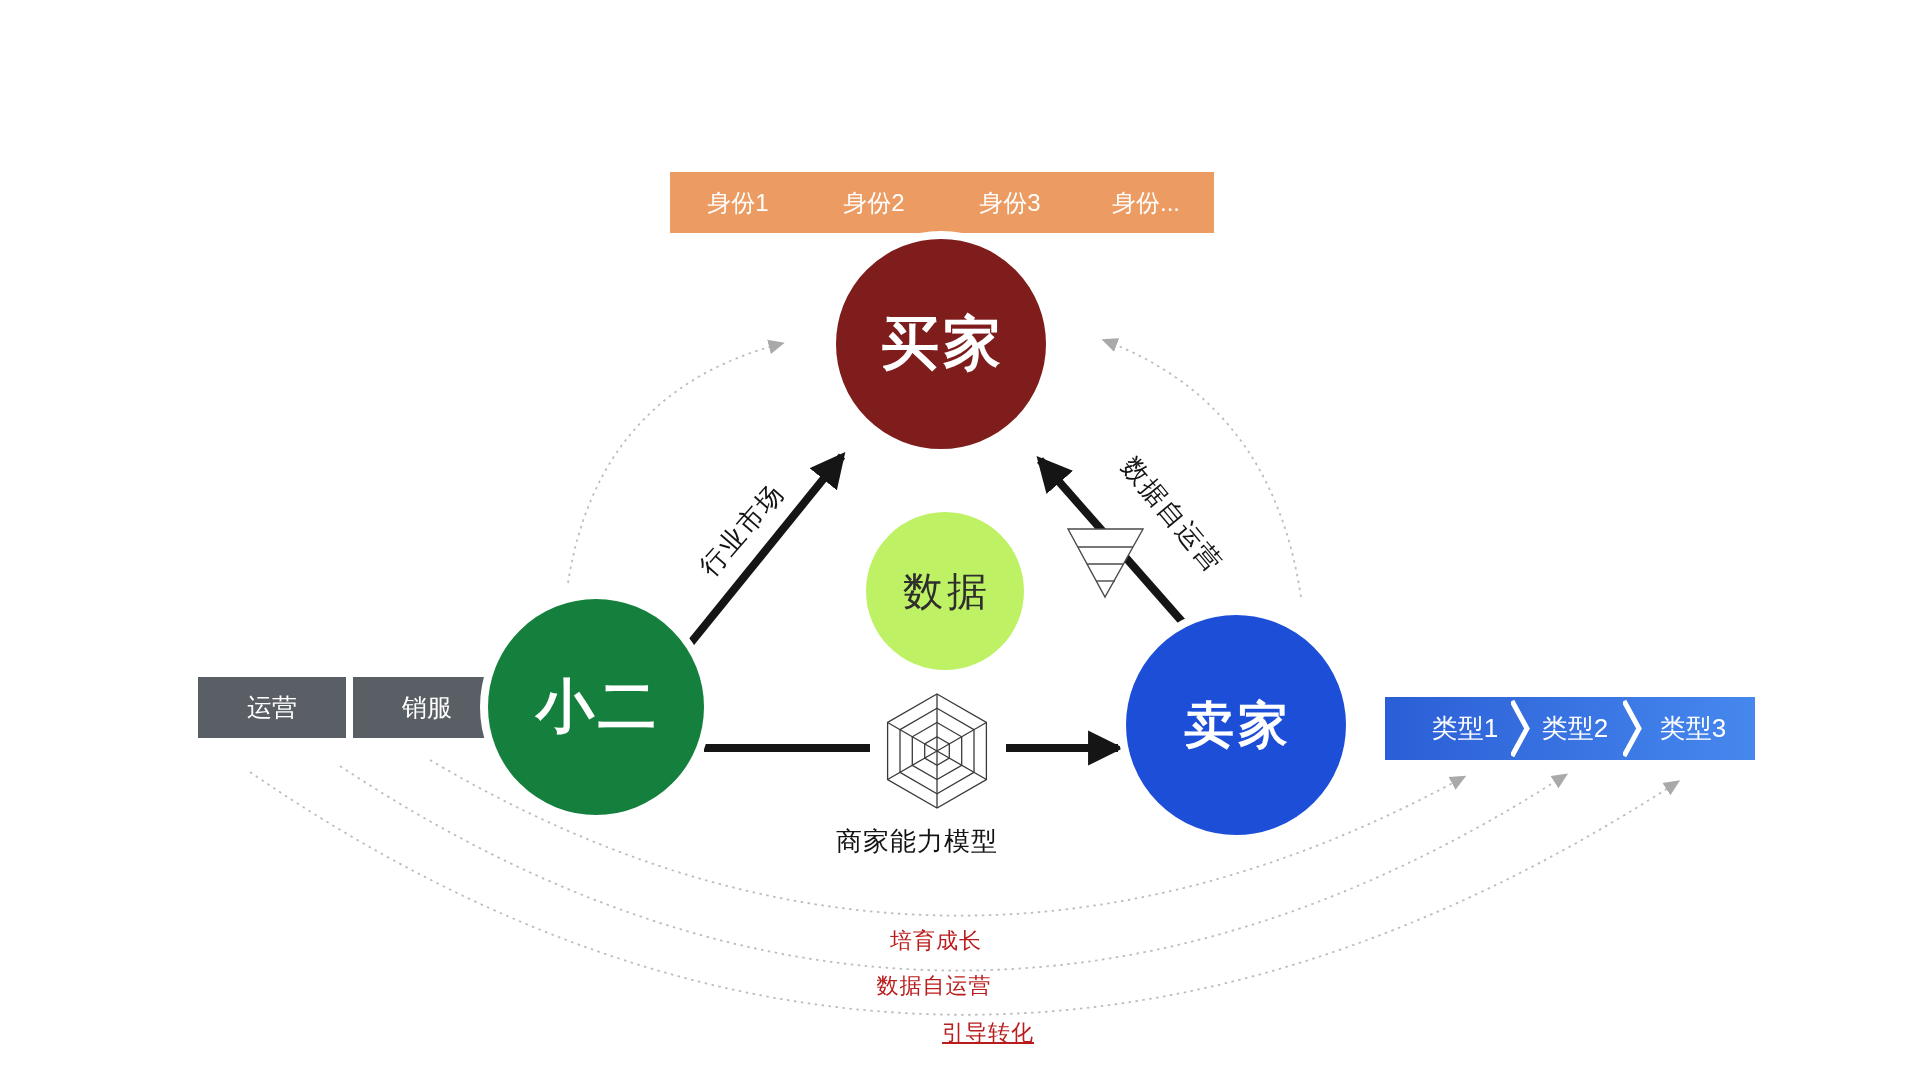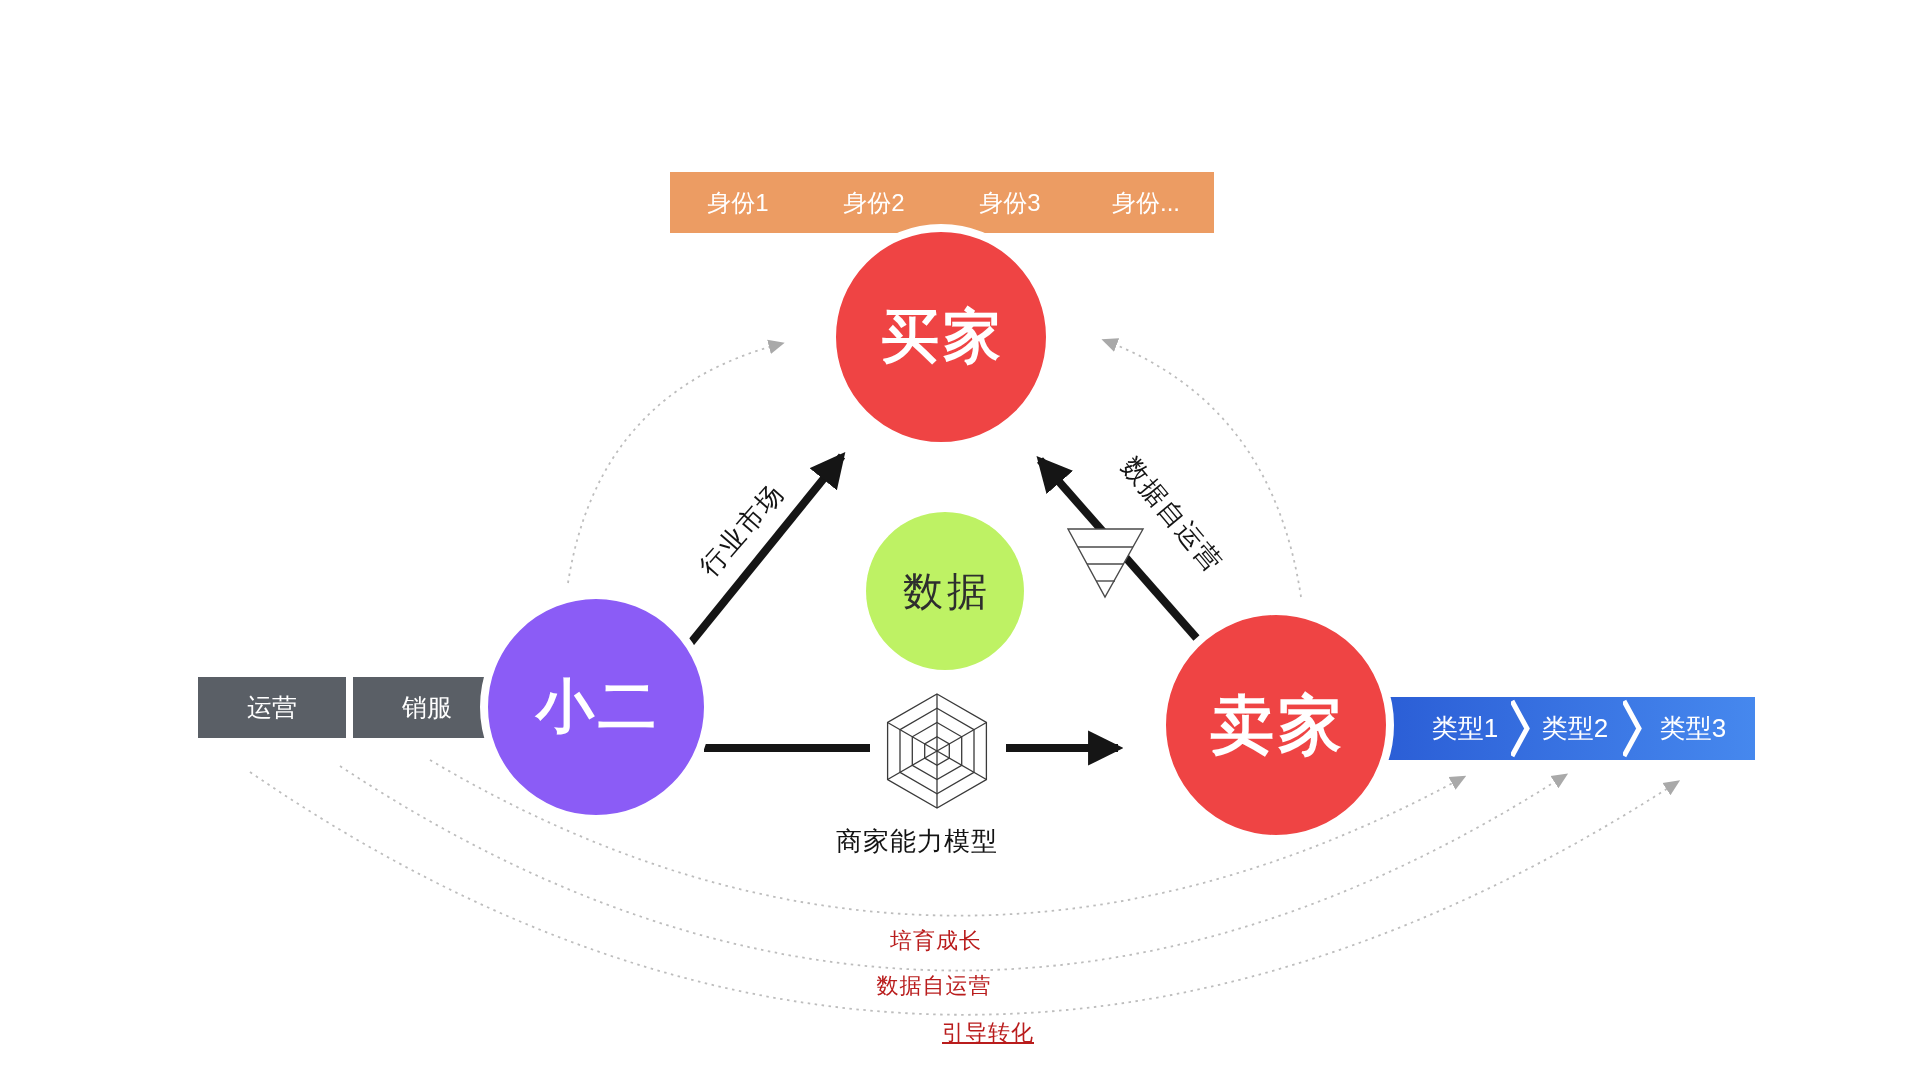--- a/index.html
+++ b/index.html
@@ -20,23 +20,23 @@
   
   .chevron-strip{left:1385px;top:697px;width:370px;height:63px;z-index:1;
     background:linear-gradient(90deg,#2b5ed6,#4688ee);
     display:grid;grid-template-columns:134px 112px 124px;}
   .chevron-cell{color:#fff;font-size:26px;display:flex;align-items:center;justify-content:center;}
   .chevron-cell:first-child{padding-left:26px;}
   .chevron-sep{position:absolute;top:0;height:63px;width:20px;}
   
   .node{border-radius:50%;box-sizing:border-box;display:flex;align-items:center;justify-content:center;
     color:#fff;font-weight:bold;z-index:3;}
-  .node-buyer {left:828px;top:224px;width:226px;height:226px;background:#ef4444;border:8px solid #fff;font-size:58px;}
-  .node-staff {left:480px;top:591px;width:232px;height:232px;background:#8b5cf6;border:8px solid #fff;font-size:58px;}
-  .node-seller{left:1158px;top:607px;width:236px;height:236px;background:#ef4444;border:8px solid #fff;font-size:64px;}
+  .node-buyer {left:828px;top:231px;width:226px;height:226px;background:#7f1d1d;border:8px solid #fff;font-size:58px;}
+  .node-staff {left:480px;top:591px;width:232px;height:232px;background:#15803d;border:8px solid #fff;font-size:58px;}
+  .node-seller{left:1118px;top:607px;width:236px;height:236px;background:#1d4ed8;border:8px solid #fff;font-size:50px;}
   .node-data  {left:866px;top:512px;width:158px;height:158px;background:#bef264;border:none;
     color:#2e2e2e;font-weight:normal;font-size:40px;z-index:2;}
   .node span{letter-spacing:4px;margin-left:4px;}
   
   .connector-layer{left:0;top:0;width:1920px;height:1080px;z-index:2;}
   
   .edge-label{color:#141414;font-size:26px;white-space:nowrap;z-index:4;letter-spacing:2px;}
   .edge-label-industry{left:742px;top:530px;transform:translate(-50%,-50%) rotate(-49deg);}
   .edge-label-dataop  {left:1172px;top:515px;transform:translate(-50%,-50%) rotate(50deg);}
   .edge-label-model   {left:917px;top:841px;transform:translate(-50%,-50%);letter-spacing:1px;}

